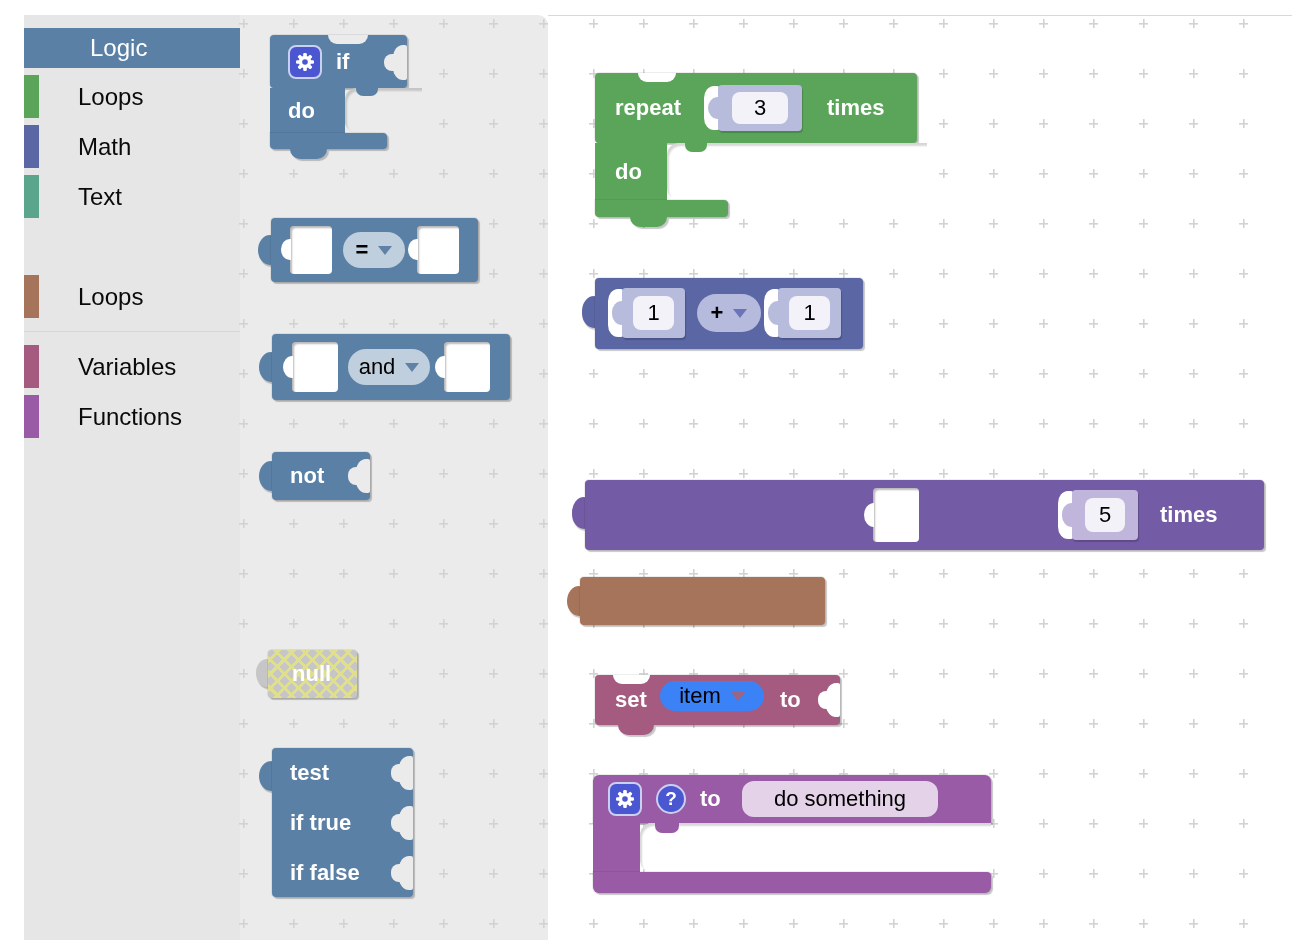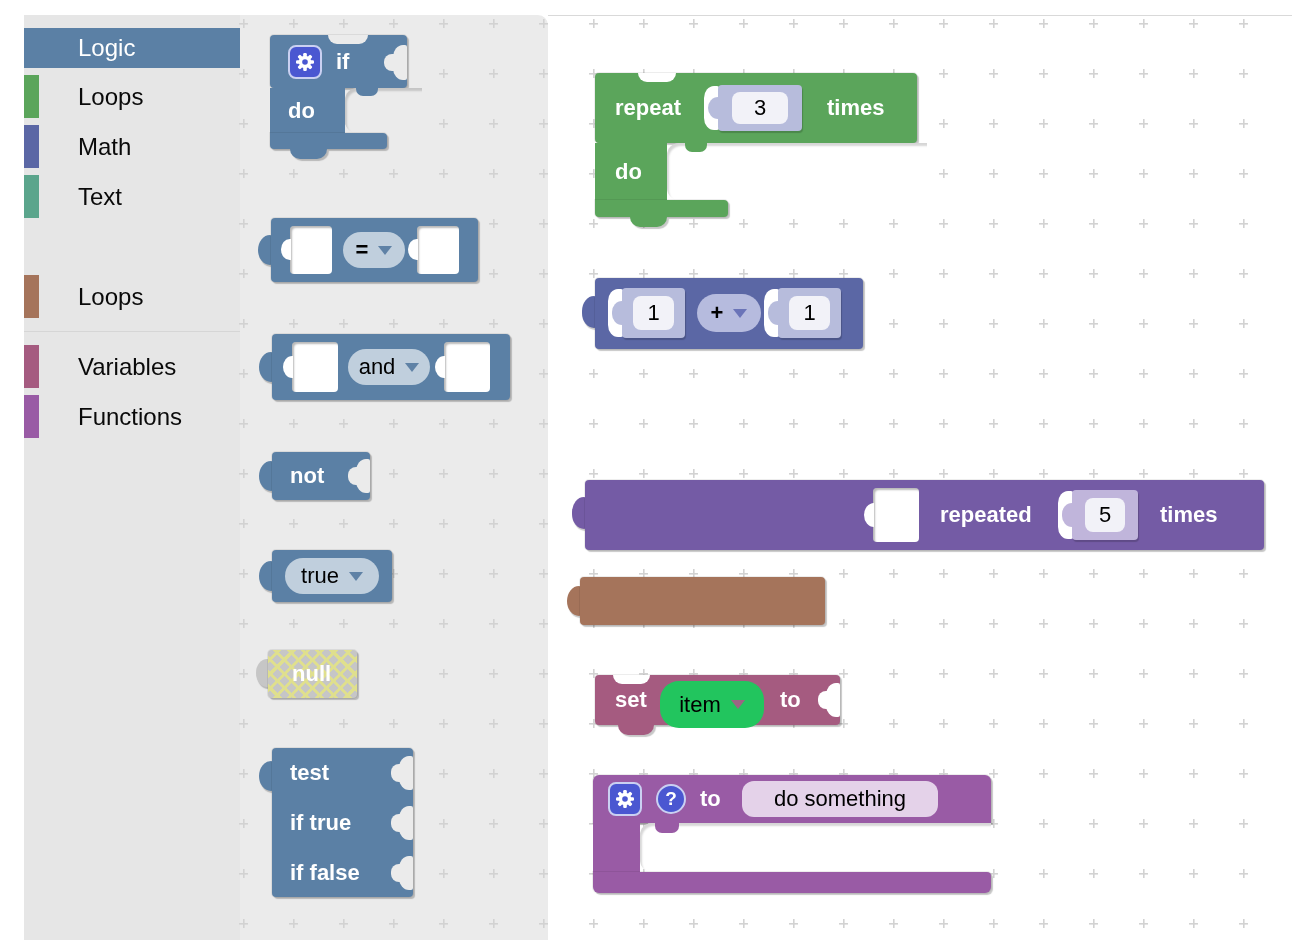--- a/index.html
+++ b/index.html
@@ -10,21 +10,21 @@
   
   .toolbox-bg { position:absolute; left:24px; top:15px; width:216px; height:925px; background:#e6e6e6; }
   .flyout-bg  { position:absolute; left:240px; top:15px; width:308px; height:925px; background:#ebebeb; border-top-right-radius:10px; }
   .top-line   { position:absolute; left:548px; top:15px; width:744px; height:1px; background:#d9d9d9; }
   .sep        { position:absolute; left:24px; top:331px; width:216px; height:1px; background:#d6d6d6; }
 
   
   .cat { position:absolute; left:24px; width:216px; height:43px; display:flex; align-items:center; cursor:pointer; }
   .cat .swatch { width:15px; height:100%; margin-right:39px; flex:none; }
   .cat .cat-label { font-size:24px; color:#0a0a0a; white-space:nowrap; }
-  .cat.selected .cat-label { color:#fff; }
+  .cat.selected .cat-label { color:#fff;margin-left:12px; }
 
   
   .cross { position:absolute; width:9px; height:9px; pointer-events:none;
     background:
       linear-gradient(#d2d2d2,#d2d2d2) center/9px 1.6px no-repeat,
       linear-gradient(#d2d2d2,#d2d2d2) center/1.6px 9px no-repeat; }
 
   
   .block { position:absolute; }
   .part  { position:absolute; }
@@ -547,28 +547,20 @@
   </div>
 
   <div class="block" style="left:272px;top:452px;width:100px;height:48px;">
     <div class="part tab-left" style="left: -13px; top: 9px; width: 14px; height: 30px; background-color: rgb(91, 128, 165);"></div>
     <div class="part bodyp" style="left: 0px; top: 0px; width: 98px; height: 48px; background-color: rgb(91, 128, 165);"></div>
     <div class="lbl" style="left:18px;top:0;height:48px;">not</div>
     <div class="part cut bg-flyout" style="left:84px;top:7px;width:14px;height:34px;"></div>
     <div class="part cut-tab bg-flyout" style="left:76px;top:15px;width:9px;height:18px;"></div>
   </div>
 
-  <div class="block" style="left:272px;top:550px;width:122px;height:52px;">
-    <div class="part tab-left" style="left: -13px; top: 11px; width: 14px; height: 30px; background-color: rgb(91, 128, 165);"></div>
-    <div class="part bodyp" style="left: 0px; top: 0px; width: 120px; height: 52px; background-color: rgb(91, 128, 165);"></div>
-    <div class="part dropdown" style="left: 13px; top: 8px; width: 94px; height: 36px; background-color: rgb(192, 207, 221);">
-      <span>true</span>
-      <span class="tri"></span>
-    </div>
-  </div>
 
   <div class="block" style="left:268px;top:650px;width:91px;height:48px;">
     <div class="part tab-left" style="left: -12px; top: 9px; width: 13px; height: 28px; background-color: rgb(198, 198, 198);"></div>
     <div class="part bodyp hatch" style="left: 0px; top: 0px; width: 89px; height: 48px; background-color: rgb(198, 198, 198);"></div>
     <div class="lbl" style="left:24px;top:0;height:48px;">null</div>
   </div>
 
   <div class="block" style="left:272px;top:748px;width:145px;height:150px;">
     <div class="part tab-left" style="left: -13px; top: 13px; width: 14px; height: 30px; background-color: rgb(91, 128, 165);"></div>
     <div class="part bodyp" style="left: 0px; top: 0px; width: 141px; height: 149px; background-color: rgb(91, 128, 165);"></div>
@@ -616,38 +608,37 @@
     <div class="part shadowb" style="left: 183px; top: 10px; width: 63px; height: 50px; background-color: rgb(183, 188, 220);"></div>
     <div class="part pill" style="left:194px;top:18px;width:41px;height:34px;">1</div>
   </div>
 
 
   <div class="block" style="left:585px;top:480px;width:685px;height:70px;">
     <div class="part tab-left" style="left: -13px; top: 17px; width: 14px; height: 32px; background-color: rgb(116, 91, 165);"></div>
     <div class="part bodyp" style="left: 0px; top: 0px; width: 679px; height: 70px; background-color: rgb(116, 91, 165);"></div>
     <div class="part hole" style="left:288px;top:8px;width:46px;height:54px;"></div>
     <div class="part hole-tab" style="left:279px;top:23px;width:10px;height:24px;"></div>
-    <div class="lbl" style="left:355px;top:0;height:70px;">repeated</div>
     <div class="part cut bg-white" style="left:473px;top:11px;width:15px;height:48px;"></div>
     <div class="part shadow-tab" style="left: 477px; top: 23px; width: 11px; height: 24px; background-color: rgb(192, 181, 219);"></div>
     <div class="part shadowb" style="left: 487px; top: 10px; width: 66px; height: 50px; background-color: rgb(192, 181, 219);"></div>
     <div class="part pill" style="left:500px;top:18px;width:40px;height:34px;">5</div>
     <div class="lbl" style="left:575px;top:0;height:70px;">times</div>
   </div>
 
   <div class="block" style="left:580px;top:577px;width:247px;height:48px;">
     <div class="part tab-left" style="left: -13px; top: 9px; width: 14px; height: 30px; background-color: rgb(165, 116, 91);"></div>
     <div class="part bodyp" style="left: 0px; top: 0px; width: 245px; height: 48px; background-color: rgb(165, 116, 91);"></div>
   </div>
 
   <div class="block" style="left:595px;top:675px;width:247px;height:62px;">
     <div class="part bodyp" style="left: 0px; top: 0px; width: 245px; height: 50px; background-color: rgb(165, 91, 128);"></div>
     <div class="part notch-top bg-white" style="left:18px;top:0;width:37px;height:9px;"></div>
     <div class="lbl" style="left:20px;top:0;height:50px;">set</div>
-    <div class="part dropdown" style="left: 65px; top: 6px; width: 104px; height: 47px; background-color: #22c55e;">
+    <div class="part dropdown" style="left: 65px; top: 6px; width: 104px; height: 30px; background-color: #3b82f6;">
       <span>item</span>
       <span class="tri" style="border-top-color:#9c6583;"></span>
     </div>
     <div class="lbl" style="left:185px;top:0;height:50px;">to</div>
     <div class="part cut bg-white" style="left:231px;top:8px;width:14px;height:34px;"></div>
     <div class="part cut-tab bg-white" style="left:223px;top:16px;width:9px;height:18px;"></div>
     <div class="part tab-bottom" style="left: 23px; top: 50px; width: 36px; height: 10px; background-color: rgb(165, 91, 128);"></div>
   </div>
 
   <div class="block" style="left:593px;top:775px;width:400px;height:118px;">

